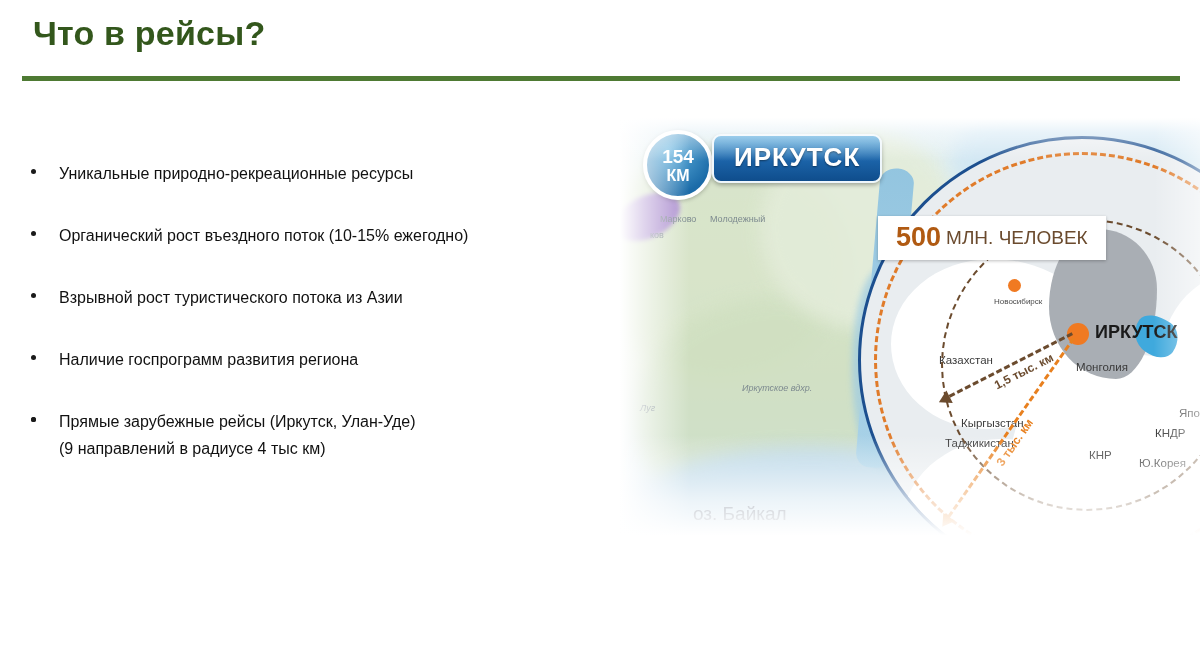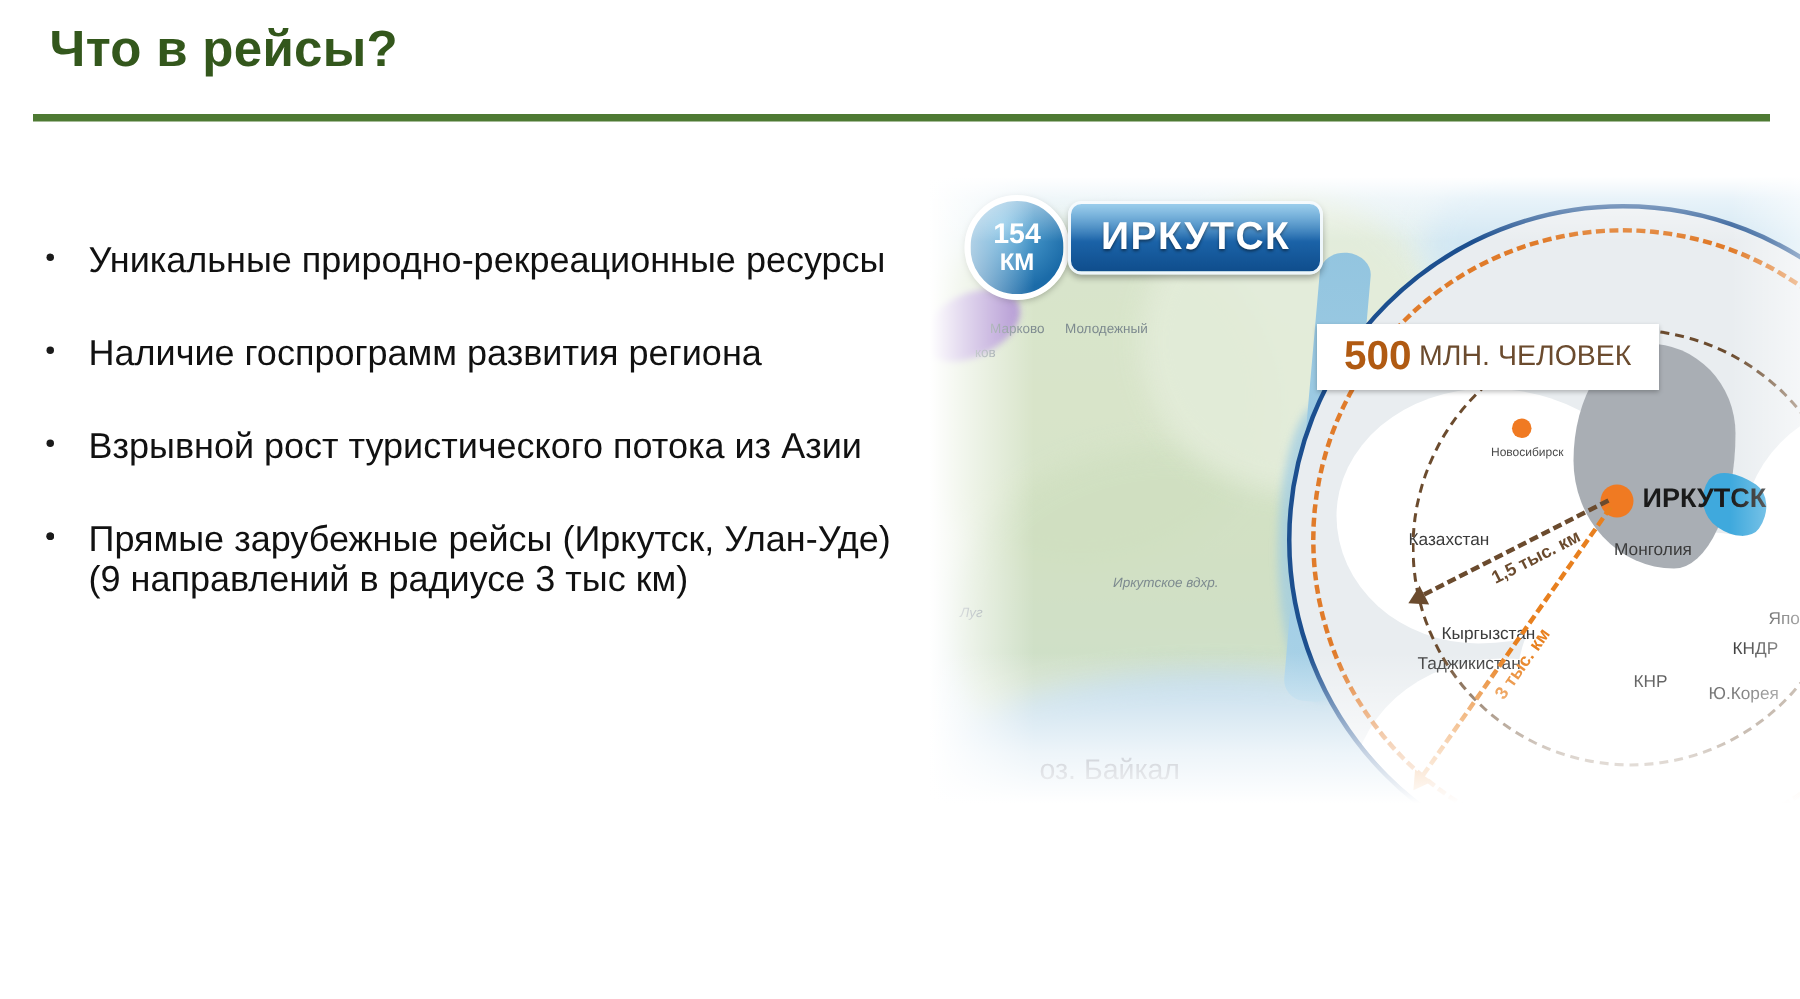--- a/index.html
+++ b/index.html
@@ -23,21 +23,21 @@
   }
 
   
   .bullets{position:absolute;left:14px;top:160px;width:620px;}
   .bullet{position:relative;padding-left:45px;margin-bottom:35px;}
   .bullet .dot{
     position:absolute;left:17px;top:9px;width:5px;height:5px;
     border-radius:50%;background:#1a1a1a;
   }
   .bullet .txt{
-    font-size:24px;color:#111;line-height:27px;white-space:pre-line;
+    font-size:16px;color:#111;line-height:27px;white-space:pre-line;
   }
 
   
   .map{
     position:absolute;left:620px;top:118px;width:580px;height:480px;
     overflow:hidden;
   }
   .map-base{
     position:absolute;inset:0;
     background:
@@ -200,33 +200,37 @@
   <div class="title">Что в рейсы?</div>
   <div class="divider"></div>
 
   <div class="bullets">
     <div class="bullet">
       <span class="dot"></span>
       <span class="txt">Уникальные природно-рекреационные ресурсы</span>
     </div>
     <div class="bullet">
       <span class="dot"></span>
+      <span class="txt">Органический рост въездного поток (10-15% ежегодно)</span>
+    </div>
+    <div class="bullet">
+      <span class="dot"></span>
+      <span class="txt">Взрывной рост туристического потока из Азии</span>
+    </div>
+    <div class="bullet">
+      <span class="dot"></span>
       <span class="txt">Наличие госпрограмм развития региона</span>
     </div>
     <div class="bullet">
       <span class="dot"></span>
-      <span class="txt">Взрывной рост туристического потока из Азии</span>
-    </div>
-    <div class="bullet">
-      <span class="dot"></span>
     </div>
     <div class="bullet">
       <span class="dot"></span>
       <span class="txt">Прямые  зарубежные рейсы (Иркутск, Улан-Уде)
-(9 направлений в радиусе 3 тыс км)</span>
+(9 направлений в радиусе 4 тыс км)</span>
     </div>
   </div>
 
   <div class="map">
 
     <div class="map-base">
       <div class="terr t1"></div>
         <div class="terr t2"></div>
         <div class="terr t3"></div>
       <div class="terr t4"></div>

